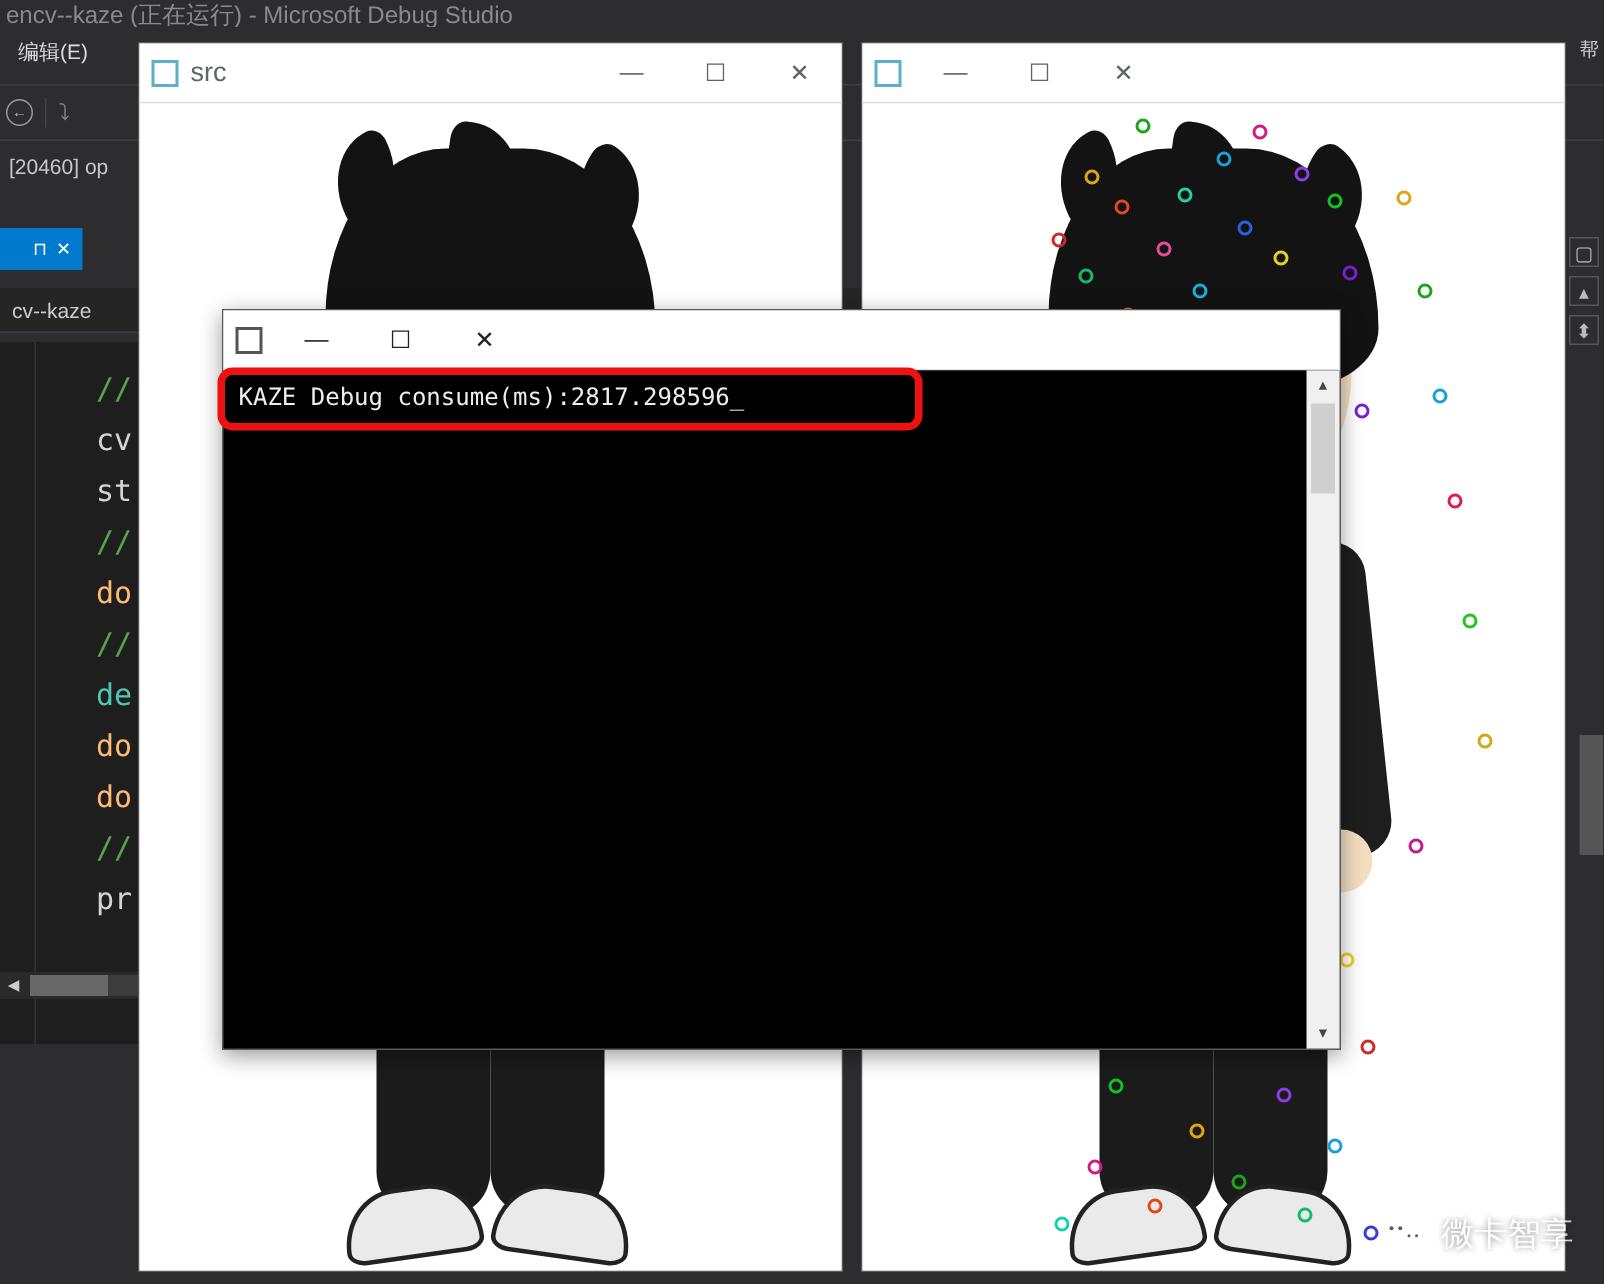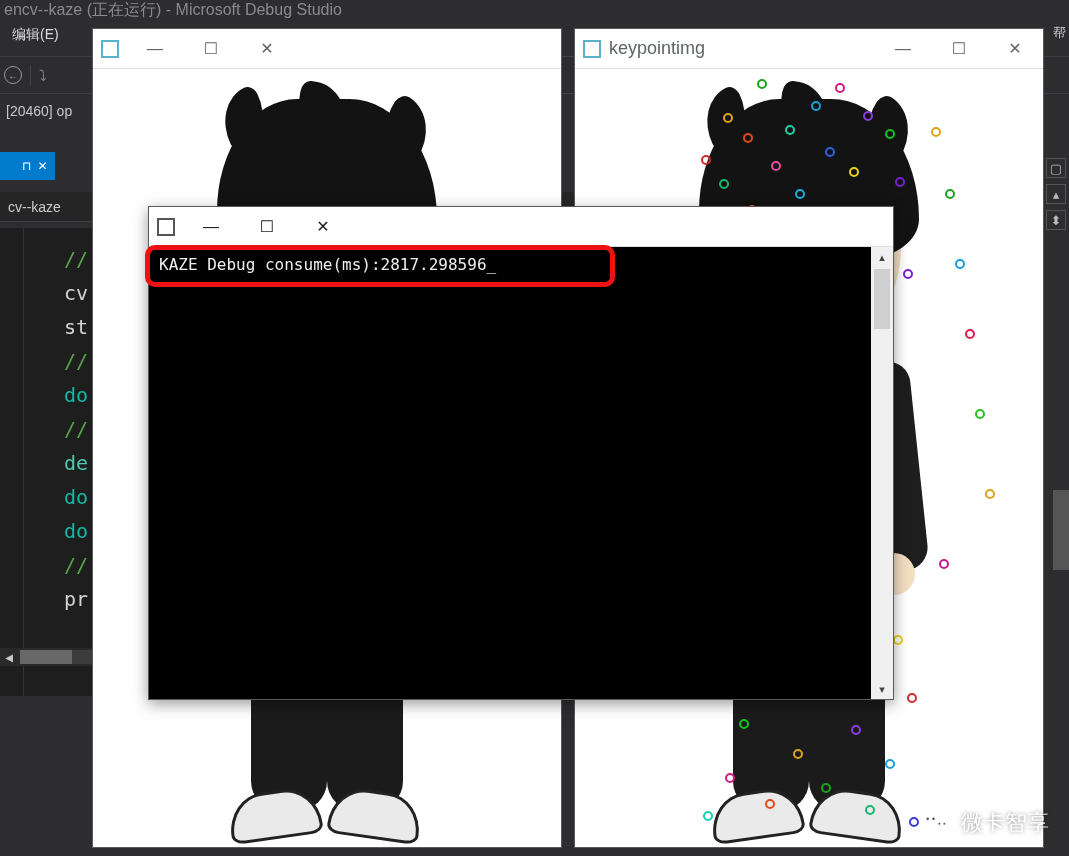--- a/index.html
+++ b/index.html
@@ -95,21 +95,21 @@
 .gutter {
   width: 24px; background: #1e1e1e; border-right: 1px solid #333;
 }
 .code-lines {
   padding: 14px 0 0 40px;
   font-family: Consolas, monospace;
   font-size: 20px;
   line-height: 34px;
 }
 .code-lines .cm { color: #57a64a; }
-.code-lines .kw { color: #14b8a6; }
+.code-lines .kw { color: #fdba74; }
 .code-lines .ty { color: #4ec9b0; }
 .code-lines .pl { color: #d4d4d4; }
 .hscroll {
   position: absolute;
   left: 0; right: 0; top: 648px;
   height: 18px;
   background: #2a2a2a;
   display: flex; align-items: center;
 }
 .hscroll .arrow {
@@ -357,20 +357,21 @@
   <div class="help-tab">帮</div>
   <div class="tool">▢</div>
   <div class="tool">▴</div>
   <div class="tool">⬍</div>
   <div class="right-scroll"></div>
 </div>
 
 <div id="win-src" class="cv-window">
   <div class="cv-titlebar">
     <span class="cv-icon"></span>
+    <span class="cv-title">src</span>
     <div class="cv-controls">
       <div class="btn">—</div>
       <div class="btn">☐</div>
       <div class="btn close">✕</div>
     </div>
   </div>
   <div class="cv-content">
     <div class="avatar">
       <div class="face"></div>
       <div class="hair"></div>
@@ -387,21 +388,20 @@
         <div class="leg r"></div>
       <div class="shoe l"></div>
         <div class="shoe r"></div>
     </div>
   </div>
 </div>
 
 <div id="win-kp" class="cv-window">
   <div class="cv-titlebar">
     <span class="cv-icon"></span>
-    <span class="cv-title">keypointimg</span>
     <div class="cv-controls">
       <div class="btn">—</div>
       <div class="btn">☐</div>
       <div class="btn close">✕</div>
     </div>
   </div>
   <div class="cv-content" id="kp-content">
     <div class="avatar">
       <div class="face"></div>
       <div class="hair"></div>

